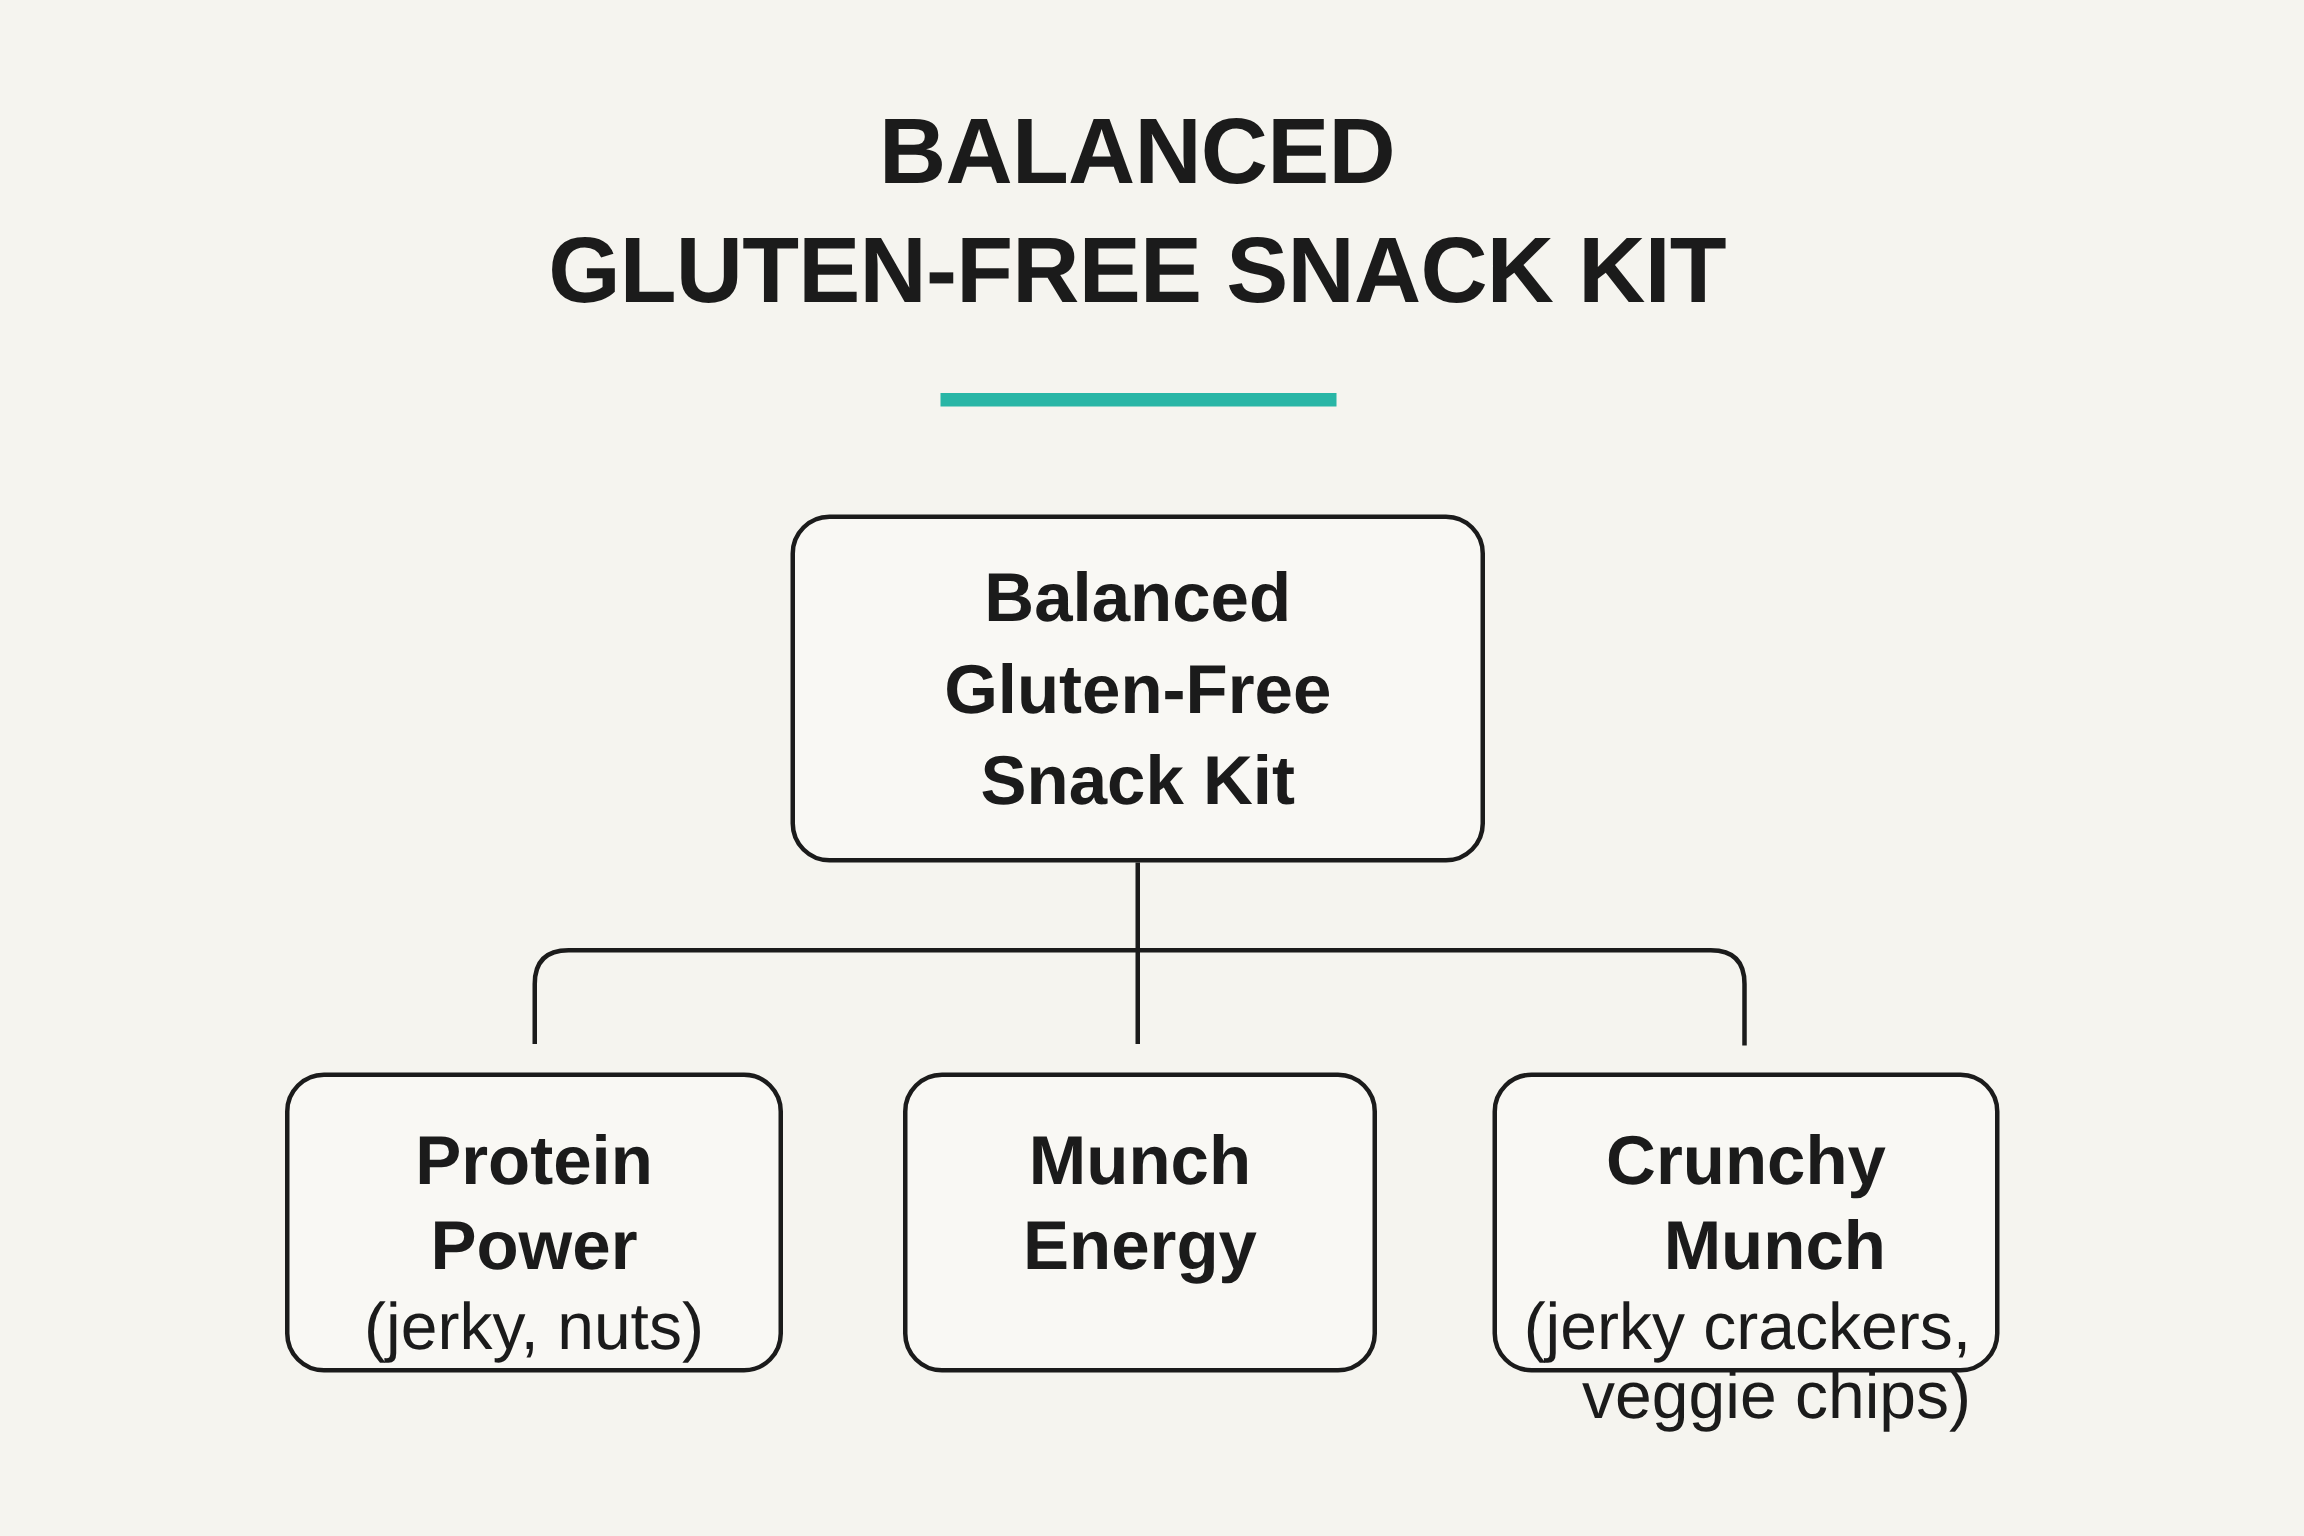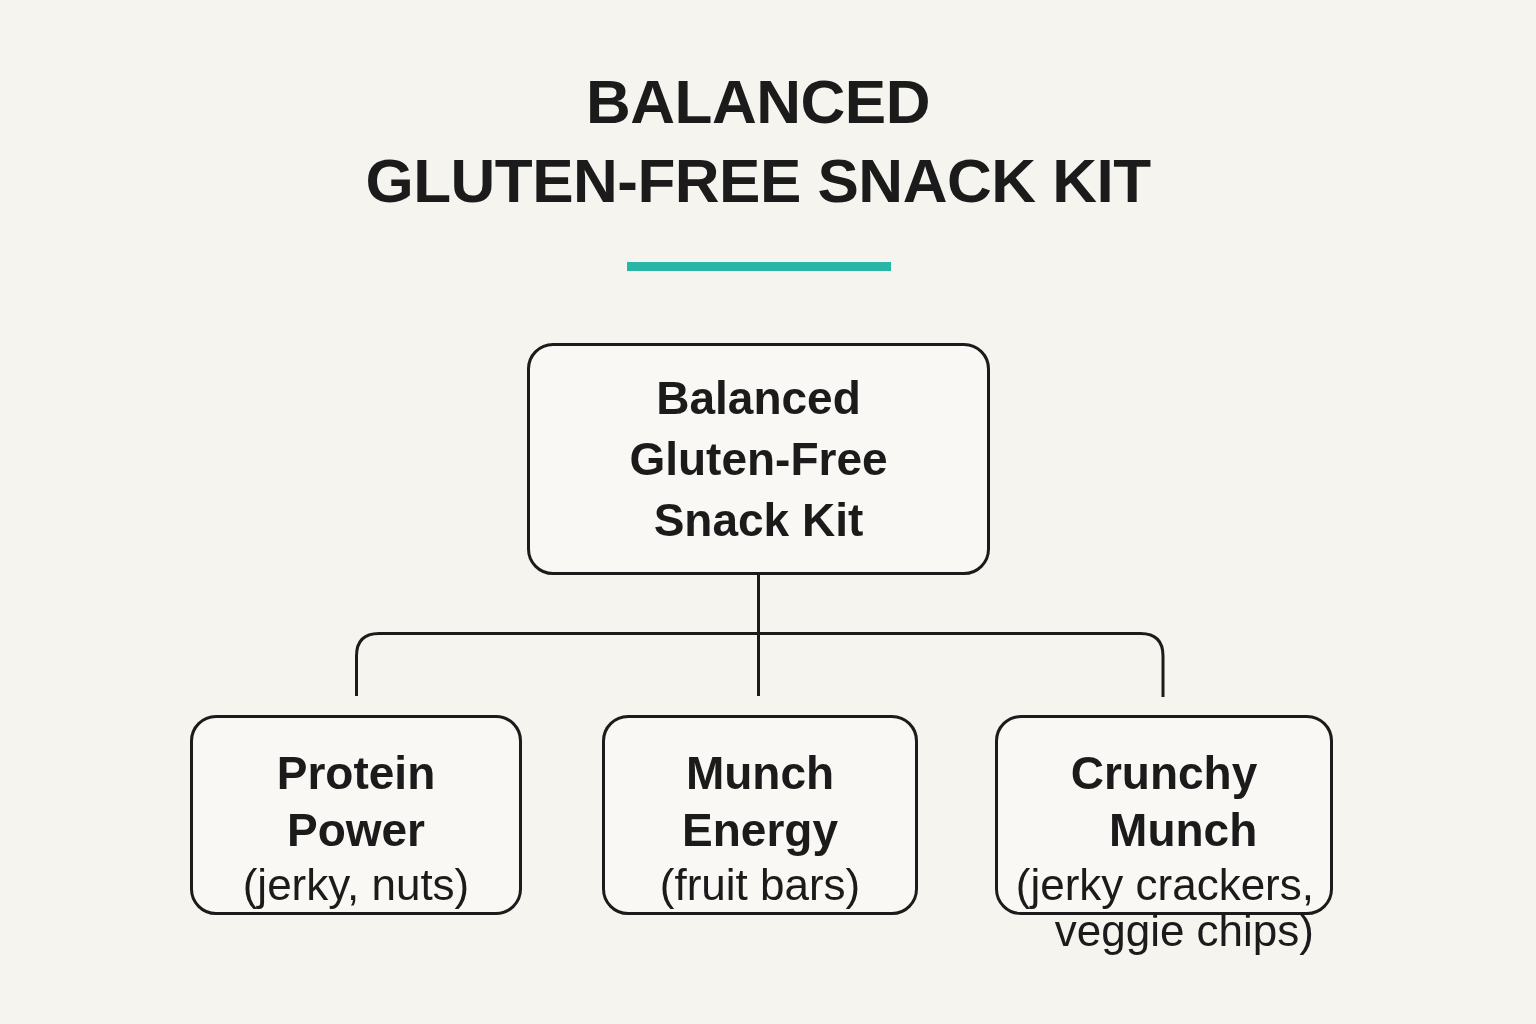--- a/index.html
+++ b/index.html
@@ -123,21 +123,20 @@
 
   <div class="node node-child node-child-0">
     <span class="node-title">Protein
 Power</span>
     <span class="node-subtitle">(jerky, nuts)</span>
   </div>
 
   <div class="node node-child node-child-1">
     <span class="node-title">Munch
 Energy</span>
-    <span class="node-subtitle">(fruit bars)</span>
   </div>
 
   <div class="node node-child node-child-2">
     <span class="node-title">Crunchy
 Munch</span>
     <span class="node-subtitle">(jerky crackers, veggie chips)</span>
   </div>
 
 </div>
 

